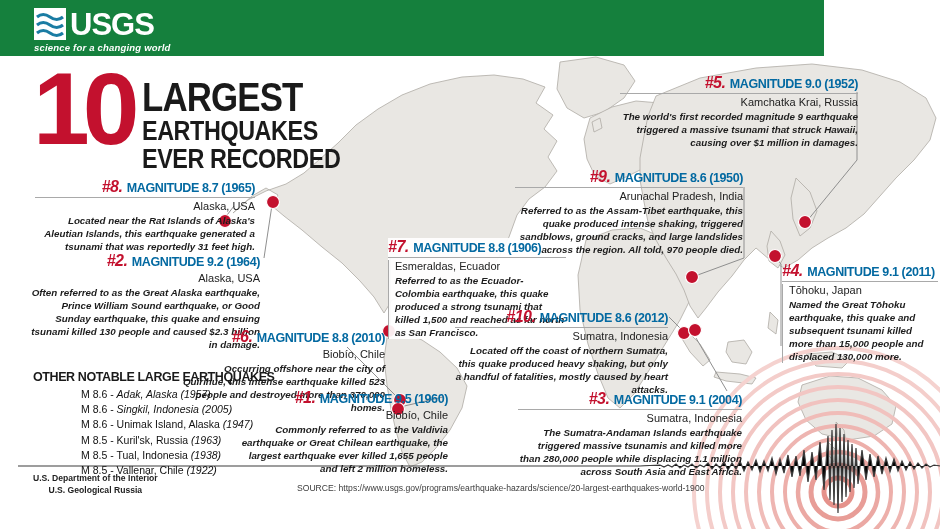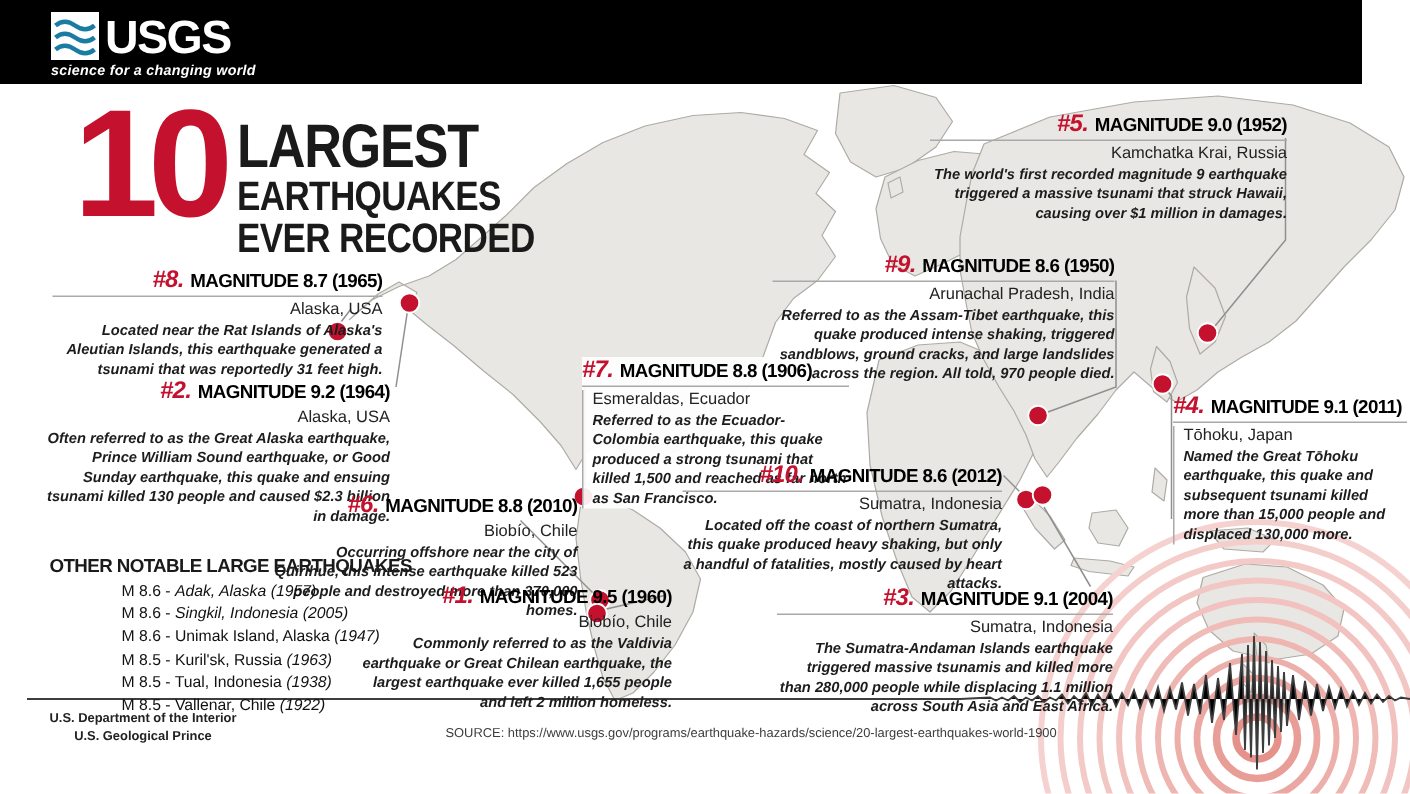--- a/index.html
+++ b/index.html
@@ -1,44 +1,44 @@
 <!DOCTYPE html>
 <html><head>
 <meta charset="utf-8">
 <style>
   html,body{margin:0;padding:0;}
   body{width:940px;height:529px;position:relative;overflow:hidden;background:#fff;
        font-family:"Liberation Sans", sans-serif;color:#1a1a1a;}
 
   
-  .header{position:absolute;left:0;top:0;width:908px;height:56px;background:#000000;z-index:5;}
+  .header{position:absolute;left:0;top:0;width:824px;height:56px;background:#15803d;z-index:5;}
   .logo{position:absolute;left:34px;top:8px;display:flex;flex-direction:column;}
   .logo-top{display:flex;align-items:center;gap:4px;}
   .logo-text{color:#fff;font-weight:bold;font-size:31px;letter-spacing:-1px;line-height:1;}
   .tagline{color:#fff;font-style:italic;font-weight:bold;font-size:9.5px;margin-top:2px;letter-spacing:0.2px;}
 
   
   .title{position:absolute;left:33px;top:68px;display:flex;z-index:4;}
-  .title-number{color:#c3112e;font-weight:bold;font-size:102px;line-height:0.82;letter-spacing:-7px;margin-right:10px;margin-left:16px;}
+  .title-number{color:#c3112e;font-weight:bold;font-size:102px;line-height:0.82;letter-spacing:-7px;margin-right:10px;}
   .title-lines{margin-top:10px;}
   .t-line1{font-weight:bold;font-size:41px;line-height:0.95;letter-spacing:-1px;transform:scaleX(0.85);transform-origin:0 0;white-space:nowrap;}
   .t-line2,.t-line3{font-weight:bold;font-size:27.5px;line-height:1.02;letter-spacing:-0.5px;transform:scaleX(0.85);transform-origin:0 0;white-space:nowrap;}
 
   
   .map-layer,.seismo-layer,.marker-layer{position:absolute;left:0;top:0;z-index:1;}
   .marker-layer{z-index:2;}
 
   
   .callout{position:absolute;z-index:3;}
   .callout.right{text-align:right;}
   .callout.left{text-align:left;}
   .co-head{white-space:nowrap;}
   .rule .co-head{border-bottom:1px solid #a9a9a9;padding-bottom:1px;}
   .rank{color:#c3112e;font-weight:bold;font-style:italic;font-size:16px;letter-spacing:-0.5px;}
-  .mag{font-weight:bold;font-size:12.5px;letter-spacing:-0.4px;color:#000000;}
+  .mag{font-weight:bold;font-size:12.5px;letter-spacing:-0.4px;color:#0369a1;}
   .co-loc{font-size:11px;color:#222;margin-top:2px;line-height:1.2;}
   .co-desc{font-size:9.8px;font-weight:bold;font-style:italic;color:#1c1c1c;line-height:1.33;margin-top:1px;}
   .boxed .co-body{border-left:1px solid #a9a9a9;padding-left:6px;}
   .q7{background:rgba(255,255,255,0.92);}
 
   .q1{left:233px;top:389px;width:215px;}
   .q2{left:25px; top:252px;width:235px;}
   .q3{left:518px;top:390px;width:224px;}
   .q4{left:782px;top:262px;width:156px;}
   .q5{left:620px;top:74px; width:238px;}
@@ -248,15 +248,15 @@
   <div class="other-item it"><span>M 8.6 -</span> <span class="place">Adak, Alaska</span> <span class="year">(1957)</span></div>
   <div class="other-item it"><span>M 8.6 -</span> <span class="place">Singkil, Indonesia</span> <span class="year">(2005)</span></div>
   <div class="other-item"><span>M 8.6 -</span> <span class="place">Unimak Island, Alaska</span> <span class="year">(1947)</span></div>
   <div class="other-item"><span>M 8.5 -</span> <span class="place">Kuril'sk, Russia</span> <span class="year">(1963)</span></div>
   <div class="other-item"><span>M 8.5 -</span> <span class="place">Tual, Indonesia</span> <span class="year">(1938)</span></div>
   <div class="other-item"><span>M 8.5 -</span> <span class="place">Vallenar, Chile</span> <span class="year">(1922)</span></div>
 </div>
 
 <div class="footer-dept">
   <div>U.S. Department of the Interior</div>
-  <div>U.S. Geological Prince</div>
+  <div>U.S. Geological Russia</div>
 </div>
 <div class="footer-src">SOURCE: https://www.usgs.gov/programs/earthquake-hazards/science/20-largest-earthquakes-world-1900</div>
 
 </body></html>

